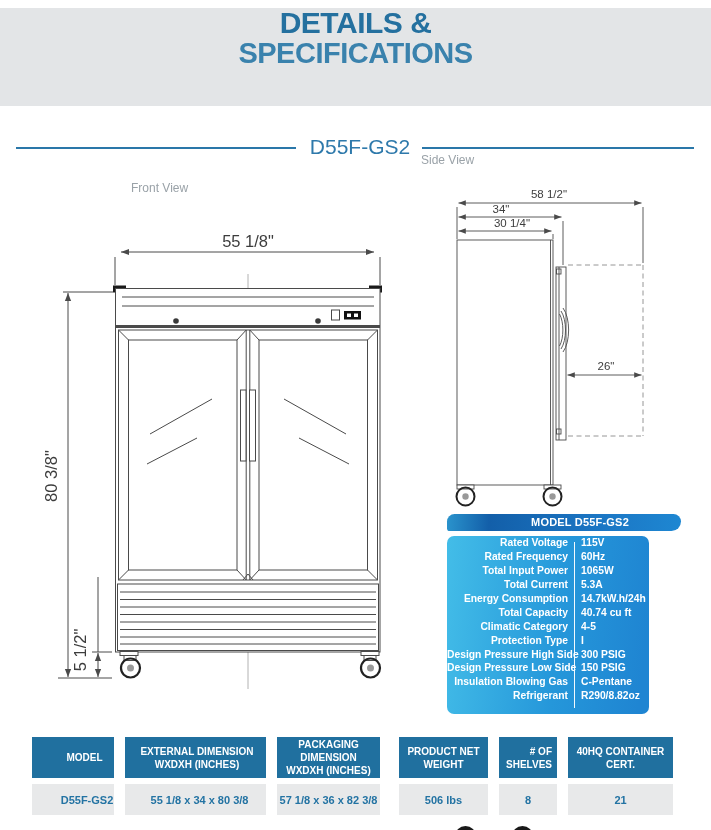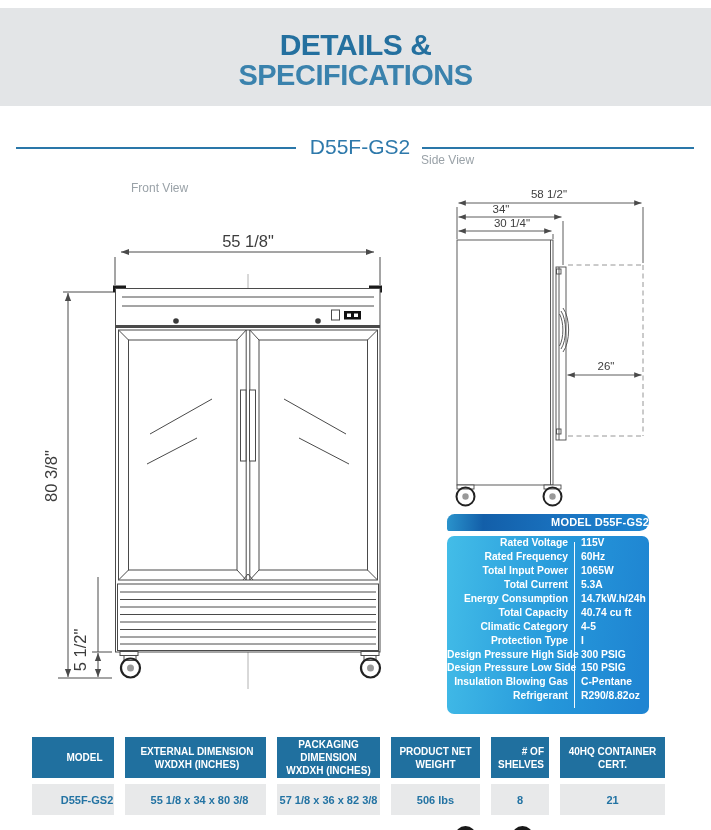--- a/index.html
+++ b/index.html
@@ -1,57 +1,57 @@
 <!DOCTYPE html>
 <html><head>
 <meta charset="utf-8">
 <style>
   html,body{margin:0;padding:0;}
   body{width:711px;height:830px;overflow:hidden;background:#ffffff;
        font-family:"Liberation Sans",sans-serif;position:relative;}
   .abs{position:absolute;}
   
   .banner{left:0;top:8px;width:711px;height:98px;background:#e3e5e7;text-align:center;}
-  .banner-line1{margin-top:22px;font-size:30px;font-weight:bold;color:#24709f;letter-spacing:-0.5px;line-height:1.0;}
+  .banner-line1{font-size:30px;font-weight:bold;color:#24709f;letter-spacing:-0.5px;line-height:1.0;}
   .banner-line2{font-size:29px;font-weight:700;color:#3a82ad;letter-spacing:-0.5px;line-height:1.1;}
   
   .rule{position:absolute;height:2px;background:#2a77a9;top:147px;}
   .rule-left{left:16px;width:280px;}
   .rule-right{left:422px;width:272px;}
   .model-title{position:absolute;left:300px;top:135px;width:120px;text-align:center;
                font-size:21px;font-weight:500;color:#2e79ab;}
   
   .view-label{font-size:12px;color:#9aa2a8;}
   #front-view-label{left:131px;top:181px;}
   #side-view-label{left:421px;top:153px;}
   
   #drawing{left:0;top:0;width:711px;height:830px;}
   
   .spec-card-header{left:447px;top:514px;width:202px;height:17px;
      background:linear-gradient(92deg,#2a93cc 0%,#135fa9 18%,#1b76c4 65%,#1e87d2 100%);
      border-radius:8px 8px 10px 3px;color:#fff;font-size:11px;font-weight:bold;
-     text-align:right;line-height:17px;letter-spacing:0.2px;}
+     text-align:center;line-height:17px;letter-spacing:0.2px;padding-left:32px;}
   .spec-card-body{left:447px;top:536px;width:202px;height:178px;
      background:linear-gradient(96deg,#43bde8 0%,#2597da 55%,#1f85d2 95%);
      border-radius:7px;box-sizing:border-box;}
   .spec-divider{position:absolute;left:126.5px;top:6px;bottom:6px;width:1.5px;
      background:rgba(255,255,255,0.95);}
   .spec-row{display:flex;height:13.9px;align-items:center;}
   .spec-label{width:121px;text-align:right;color:#fff;font-size:10.3px;font-weight:bold;white-space:nowrap;}
   .spec-value{margin-left:13px;color:#fff;font-size:10.3px;font-weight:bold;white-space:nowrap;}
   
   .dim-table{left:32px;top:737px;width:656px;}
   .t-row{display:flex;gap:11px;}
   .t-h{background:#20709f;color:#ffffff;font-size:10px;font-weight:bold;height:41px;
        display:flex;align-items:center;justify-content:center;text-align:center;
        line-height:1.3;box-sizing:border-box;padding:0 5px;}
   .t-d{background:#e8e9ea;color:#2373a3;font-size:11px;font-weight:bold;height:31px;
        display:flex;align-items:center;justify-content:center;text-align:center;box-sizing:border-box;}
   .data-row{margin-top:6px;}
-  .c0{width:82px;padding-left:28px;} .c1{width:141px;padding-left:8px;} .c2{width:103px;} .c3{width:89px;} .c4{width:58px;text-align:right;} .c5{width:105px;}
+  .c0{width:82px;padding-left:28px;} .c1{width:141px;padding-left:8px;} .c2{width:103px;} .c3{width:89px;margin-left:8px;} .c4{width:58px;text-align:right;} .c5{width:105px;}
   
   .cert-dot{width:21px;height:21px;border-radius:50%;background:#191919;}
   #cert-dot-1{left:455px;top:826px;}
   #cert-dot-2{left:512px;top:826px;}
   svg text{fill:#3d3d3d;font-family:"Liberation Sans",sans-serif;}
 </style>
 </head>
 <body>
 
 <div class="abs banner">

